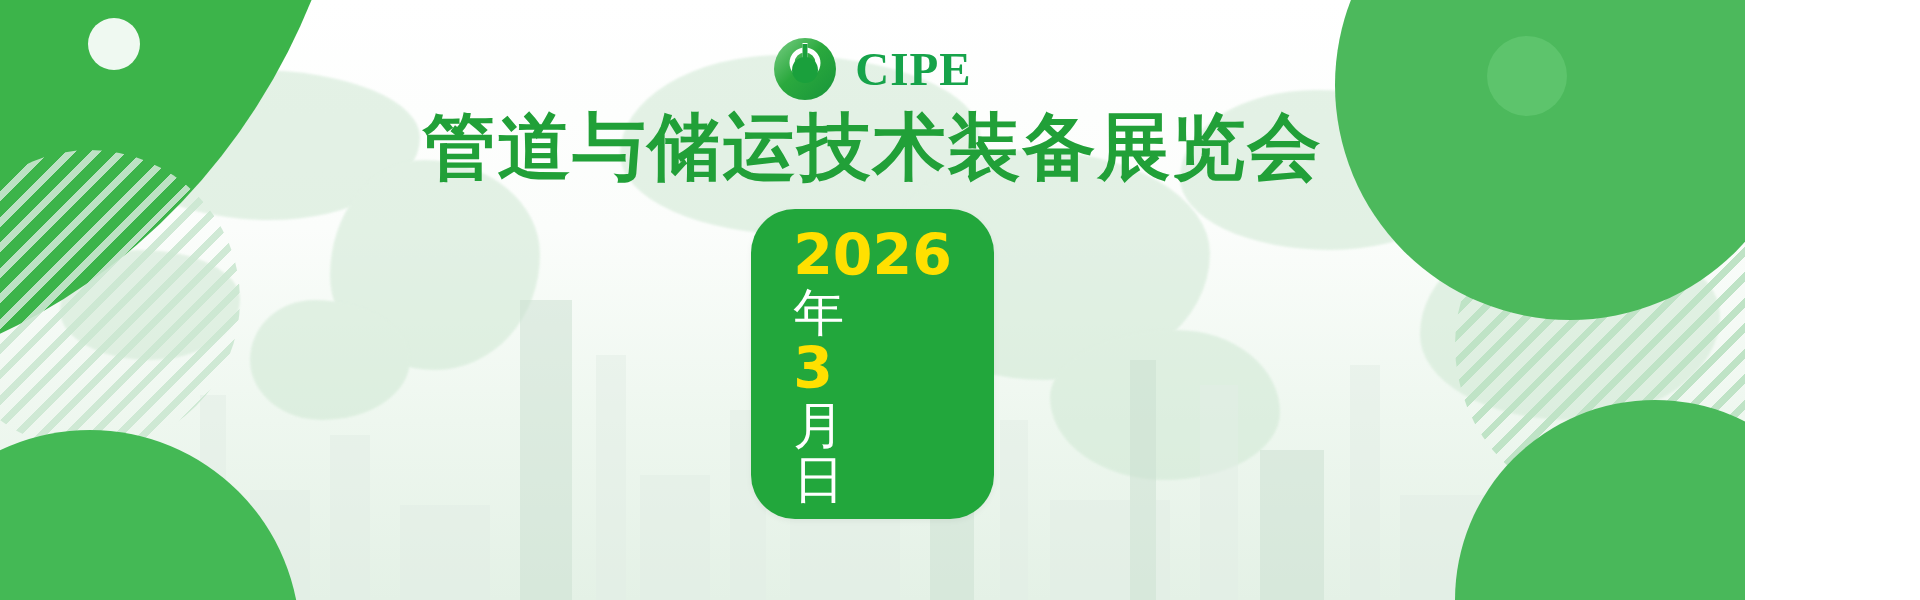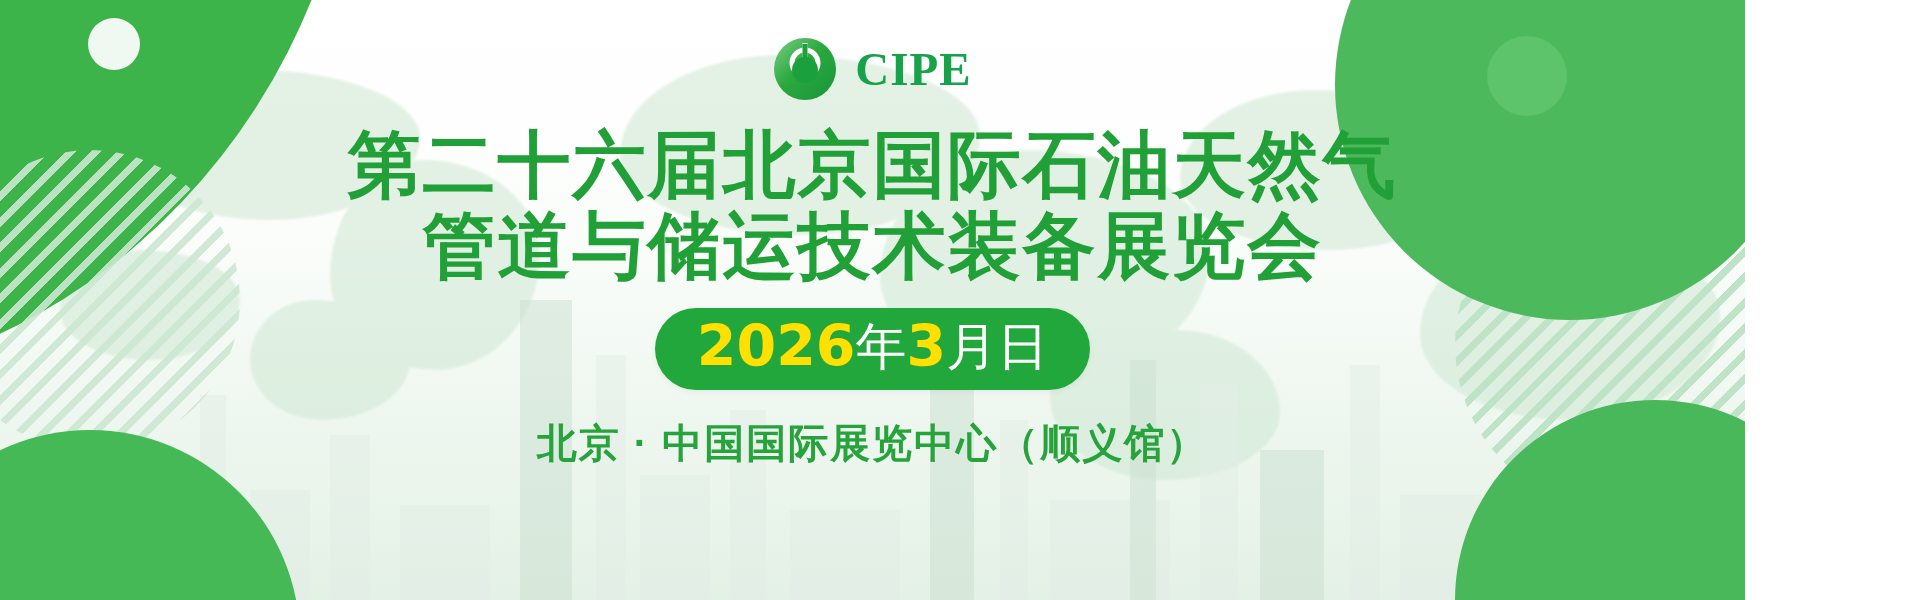--- a/index.html
+++ b/index.html
@@ -83,22 +83,23 @@
 
   .title{
     color:#21a038;font-weight:700;line-height:1.0;text-align:center;
     letter-spacing:2px;white-space:nowrap;
   }
   .title-1{font-size:73px;margin-top:26px;}
   .title-2{font-size:73px;margin-top:8px;}
 
   .date-badge{
     margin-top:26px;background:#22a73c;border-radius:44px;
-    padding:9px 42px 13px;display:flex;align-items:center;
+    padding:17px 42px 13px;display:flex;align-items:flex-start;
     box-shadow:0 2px 6px rgba(0,0,0,.05);
+    flex-direction:column;
   }
   .date-badge .num{color:#ffe000;font-size:57px;font-weight:700;letter-spacing:0px;
      font-family:"DejaVu Sans",sans-serif;line-height:1.05;}
   .date-badge .cn{color:#ffffff;font-size:51px;font-weight:500;line-height:1.05;}
 
   .venue{
     margin-top:26px;font-size:40px;color:#27a33c;font-weight:600;letter-spacing:2px;
     white-space:nowrap;
   }
 </style>
@@ -168,26 +169,24 @@
           </defs>
           <circle cx="32" cy="32" r="31" fill="url(#lg)"></circle>
           <path d="M32 6 L32 26 M32 26 m-13 0 a13 13 0 1 0 26 0 a13 13 0 1 0 -26 0" fill="none" stroke="#ffffff" stroke-width="5"></path>
           <circle cx="32" cy="33" r="13" fill="#1aa03c"></circle>
           <rect x="29.5" y="7" width="5" height="20" fill="#1aa03c"></rect>
         </svg>
       </span>
       <span class="logo-text">CIPE</span>
     </div>
 
-    <div class="title title-1">第二十六届北京国际石油天然气</div>
     <div class="title title-2">管道与储运技术装备展览会</div>
 
     <div class="date-badge">
       <span class="num">2026</span>
       <span class="cn">年</span>
       <span class="num">3</span>
       <span class="cn">月</span>
       <span class="cn">日</span>
     </div>
 
-    <div class="venue">北京 · 中国国际展览中心（顺义馆）</div>
   </div>
 </div>
 
 </body></html>

